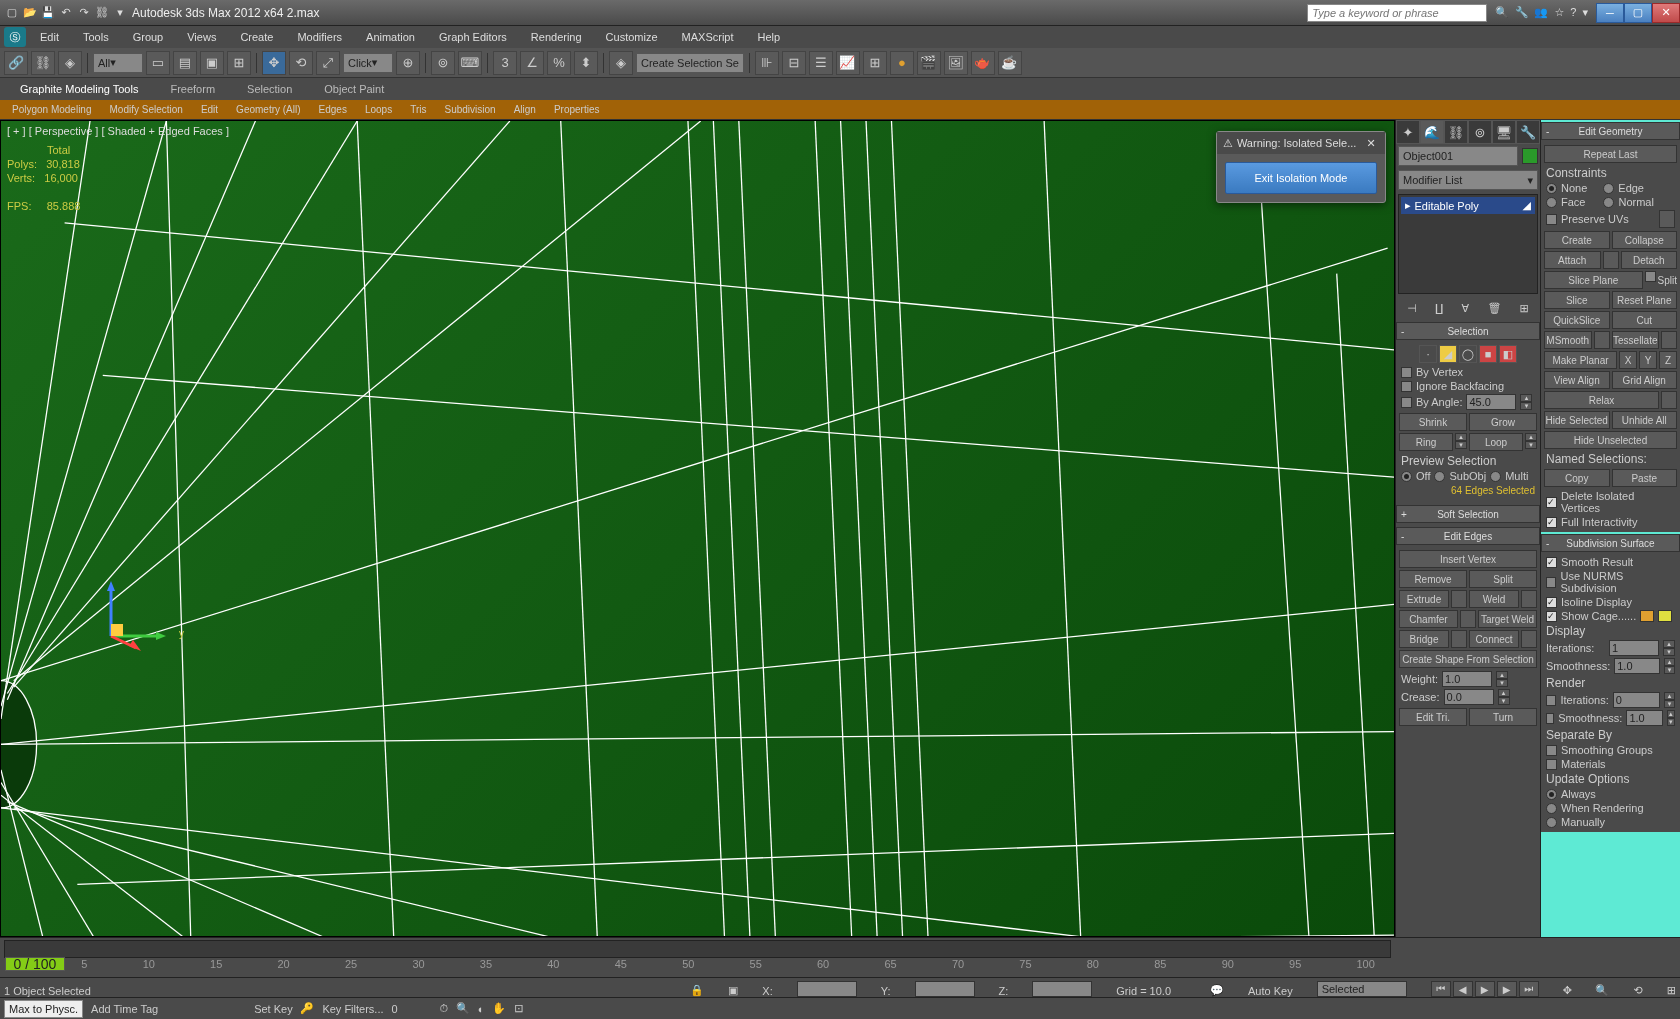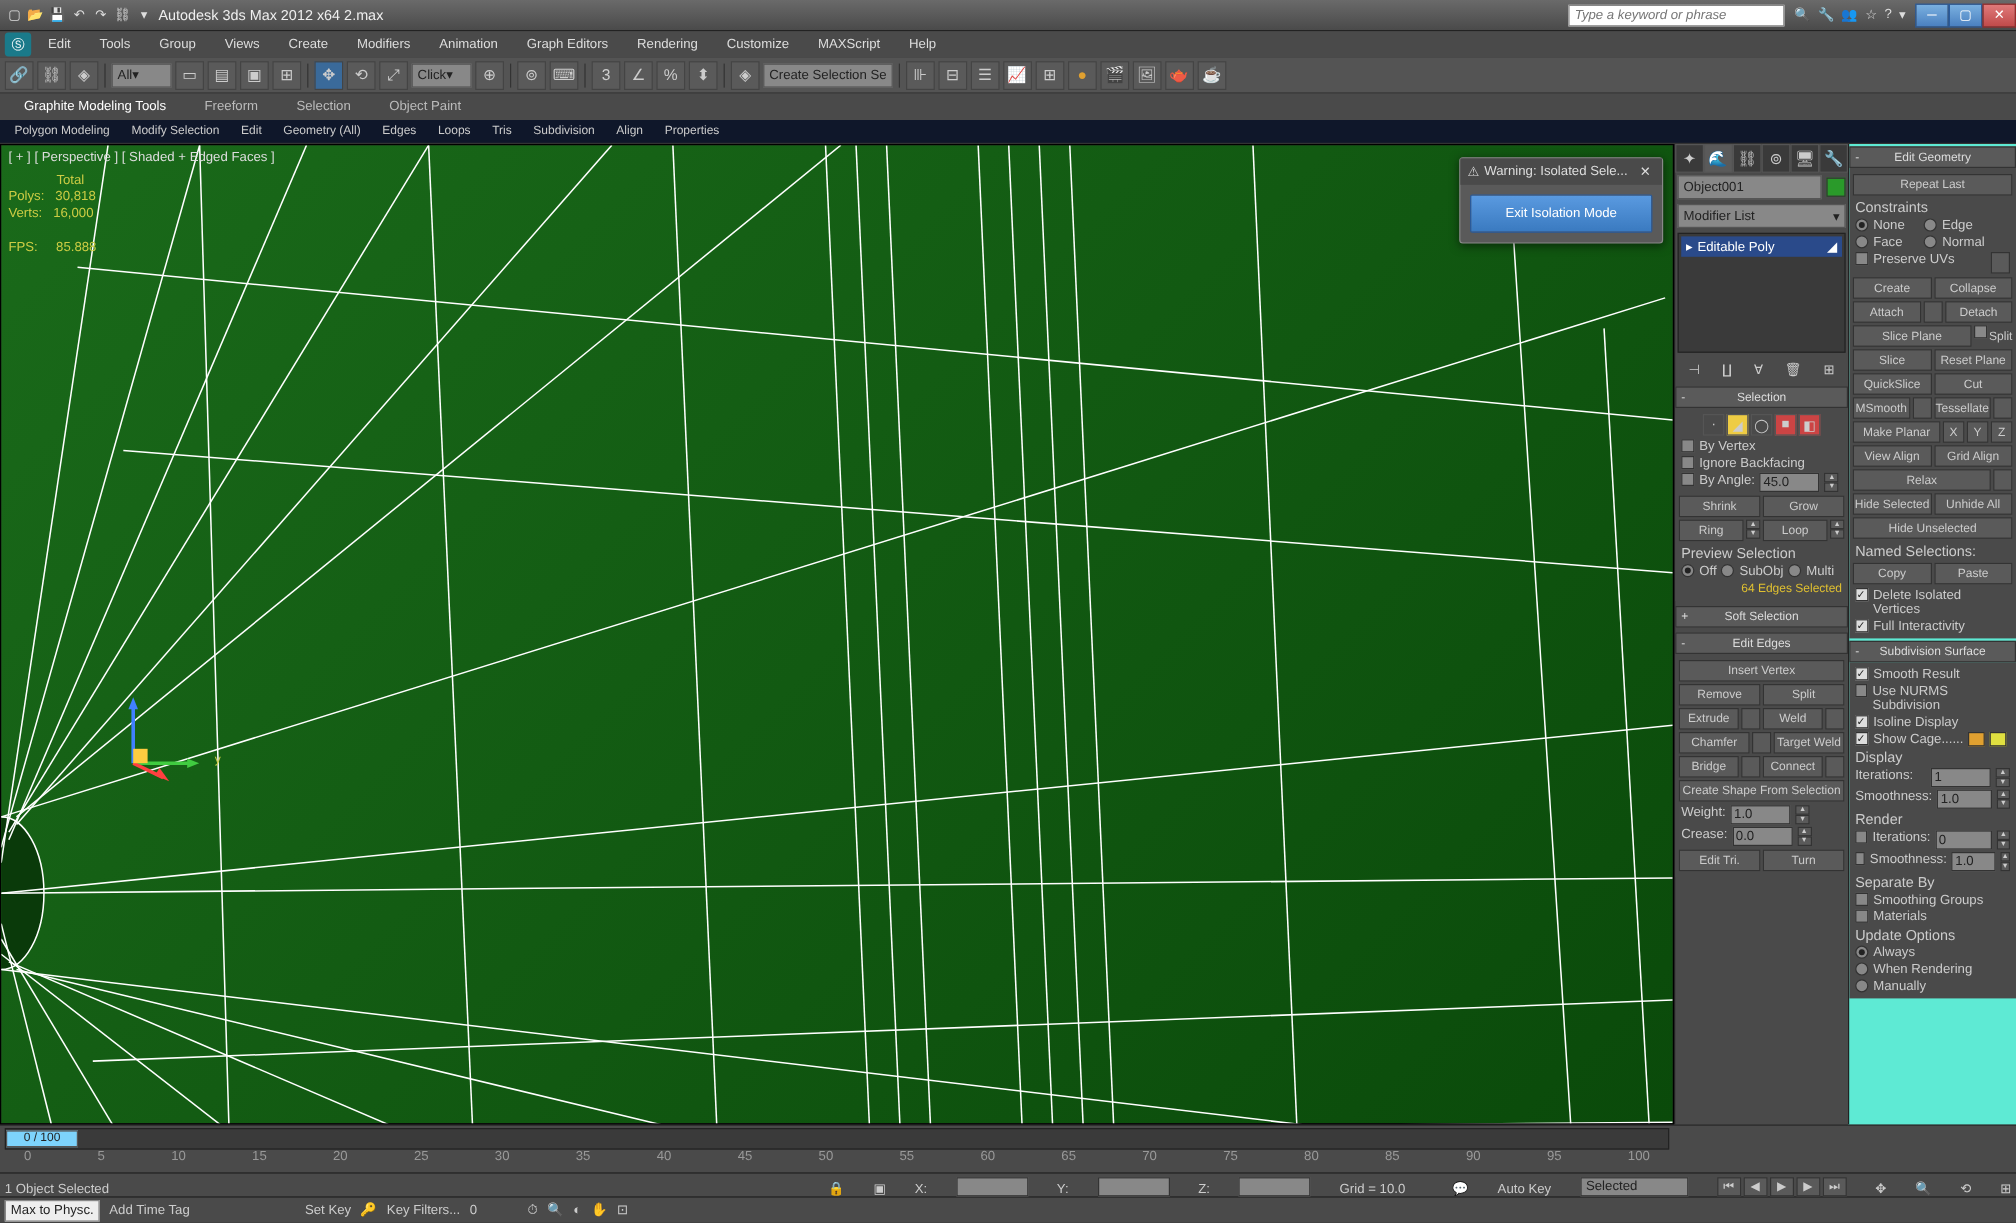--- a/index.html
+++ b/index.html
@@ -17,21 +17,21 @@
 .menubar{height:22px;background:#4a4a4a;display:flex;align-items:center;padding:0 4px;gap:4px}
 .menubar>span:first-child{width:22px;height:20px;background:#1a7a8a;border-radius:3px;display:flex;align-items:center;justify-content:center;color:#fff}
 .menu-item{padding:3px 10px;cursor:pointer;color:#ddd}
 .toolbar{height:30px;background:#545454;display:flex;align-items:center;padding:0 4px;gap:3px;border-bottom:1px solid #333}
 .tbtn{width:24px;height:24px;background:#5a5a5a;border:1px solid #444;display:flex;align-items:center;justify-content:center;cursor:pointer;color:#ccc;font-size:13px}
 .tsep{width:1px;height:20px;background:#333;margin:0 2px}
 .tdrop{height:20px;background:#888;border:1px solid #555;padding:0 4px;display:flex;align-items:center;min-width:50px;color:#222}
 .ribbon-tabs{height:22px;background:#4a4a4a;display:flex;align-items:center;padding:0 8px;gap:8px}
 .ribbon-tab{padding:3px 12px;cursor:pointer;color:#bbb}
 .ribbon-tab.active{color:#fff}
-.ribbon-bar{height:20px;background:#0f172a;display:flex;align-items:center;padding:0 4px;gap:2px;border-bottom:1px solid #333}
+.ribbon-bar{height:20px;background:#a16207;display:flex;align-items:center;padding:0 4px;gap:2px;border-bottom:1px solid #333}
 .rbitem{padding:2px 8px;cursor:pointer;color:#ccc;font-size:10px}
 .main{display:flex;height:calc(100% - 26px - 22px - 30px - 22px - 20px - 40px - 20px - 22px)}
 .viewport{flex:1;background:linear-gradient(135deg,#1a6a1a,#0a4a0a);position:relative;border:1px solid #000;overflow:hidden}
 .viewport-label{position:absolute;top:4px;left:6px;color:#ddd;font-size:11px;z-index:5}
 .stats{position:absolute;top:22px;left:6px;color:#cccc44;font-size:10px;line-height:14px;z-index:5}
 .wireframe{position:absolute;inset:0}
 .wireframe line{stroke:#fff;stroke-width:1}
 .gizmo{position:absolute;left:110px;top:515px;z-index:5}
 .gizmo-y{position:absolute;left:0;top:-12px;color:#cccc44;font-size:10px}
 .warnbox{position:absolute;top:10px;right:8px;width:170px;background:#5a5a5a;border:1px solid #888;border-radius:3px;box-shadow:0 2px 8px rgba(0,0,0,.5);z-index:10}
@@ -56,41 +56,41 @@
 .rollout-head::before{content:'-';position:absolute;left:4px}
 .rollout-head.plus::before{content:'+'}
 .rollout-body{padding:3px;background:#4a4a4a}
 .subobj-row{display:flex;justify-content:center;gap:2px;padding:2px}
 .subobj{width:18px;height:18px;border:1px solid #555;cursor:pointer;display:flex;align-items:center;justify-content:center}
 .subobj.v{background:#4a4a4a}
 .subobj.e{background:#eecc44}
 .subobj.b{background:#4a4a4a}
 .subobj.p{background:#cc4444}
 .subobj.el{background:#cc4444}
-.chk-row{display:flex;gap:4px;padding:1px 2px;font-size:10px}
+.chk-row{display:flex;align-items:center;gap:4px;padding:1px 2px;font-size:10px}
 .chk{width:11px;height:11px;background:#888;border:1px solid #333;cursor:pointer}
 .chk.on{background:#ddd}
 .chk.on::after{content:'✓';font-size:9px;color:#222;display:block;line-height:9px}
 .radio{width:11px;height:11px;border-radius:50%;background:#888;border:1px solid #333;cursor:pointer}
 .radio.on::after{content:'';display:block;width:5px;height:5px;background:#222;border-radius:50%;margin:2px}
 .pbtn{height:18px;background:#5a5a5a;border:1px solid #333;cursor:pointer;display:flex;align-items:center;justify-content:center;font-size:10px;color:#ccc}
 .btnrow{display:flex;gap:2px;margin:2px 0}
 .btnrow .pbtn{flex:1}
 .sqbtn{width:16px;height:18px;background:#5a5a5a;border:1px solid #333;cursor:pointer}
 .spinner{width:50px;height:16px;background:#888;border:1px solid #333;color:#222;padding:0 2px;display:flex;align-items:center}
 .spinbtns{width:12px;display:flex;flex-direction:column}
 .spinbtns span{height:8px;background:#5a5a5a;border:1px solid #333;font-size:7px;line-height:6px;text-align:center;cursor:pointer}
 .panel-label{font-size:12px;color:#ccc;padding:1px 2px}
 .rightpanel{width:140px;background:#5eead4;border-left:1px solid #222;overflow-y:auto;overflow-x:hidden}
 .rightpanel::-webkit-scrollbar{width:12px}
 .rightpanel::-webkit-scrollbar-track{background:#3a3a3a}
 .rightpanel::-webkit-scrollbar-thumb{background:#6a6a6a}
 .timeline{height:40px;background:#4a4a4a;display:flex;align-items:center;border-top:1px solid #222}
 .time-slider{flex:1;height:18px;background:#3a3a3a;border:1px solid #222;position:relative;margin:0 4px}
-.time-thumb{position:absolute;left:0;width:60px;height:14px;background:#7dd3fc;border:1px solid #555;top:1px;display:flex;align-items:center;justify-content:center;font-size:10px;color:#222}
+.time-thumb{position:absolute;left:0;width:60px;height:14px;background:#84cc16;border:1px solid #555;top:16px;display:flex;align-items:center;justify-content:center;font-size:14px;color:#222}
 .time-ruler{height:18px;display:flex;justify-content:space-between;padding:0 20px;color:#999;font-size:9px}
 .statusbar{height:20px;background:#4a4a4a;display:flex;align-items:flex-end;padding:0 4px;gap:24px;border-top:1px solid #222;font-size:10px}
 .statusbar .sfield{background:#888;border:1px solid #333;height:16px;padding:0 4px;color:#222;min-width:60px;display:flex;align-items:center}
 .bottombar{height:22px;background:#4a4a4a;display:flex;align-items:center;padding:0 4px;gap:8px;border-top:1px solid #222;font-size:10px}
 .maxbtn{background:#eee;color:#222;padding:2px 4px;border:1px solid #888}
 .playback{display:flex;gap:2px;margin-left:auto}
 .playback span{width:20px;height:16px;background:#5a5a5a;border:1px solid #333;display:flex;align-items:center;justify-content:center;cursor:pointer;font-size:10px}
 .sel-status{color:#e0c030;padding:2px;font-size:10px;text-align:right}
 .colorswatch{width:14px;height:12px;border:1px solid #333;display:inline-block}
 </style>

